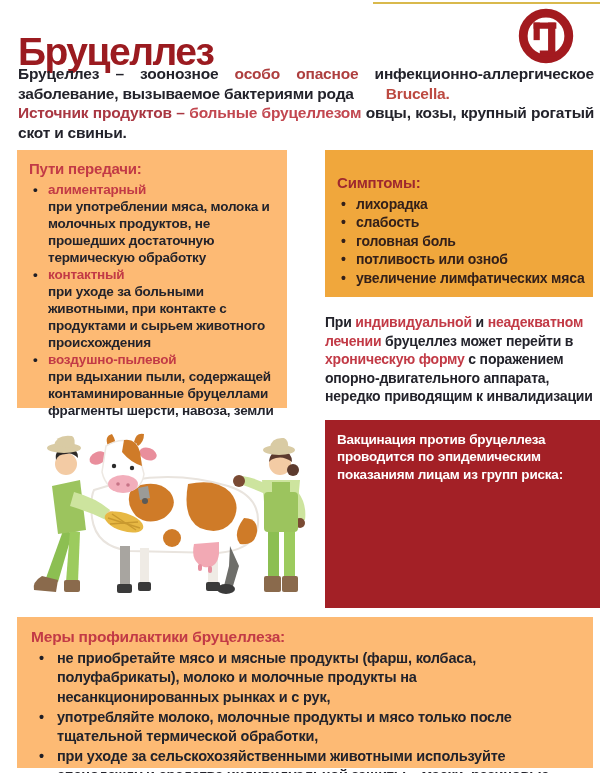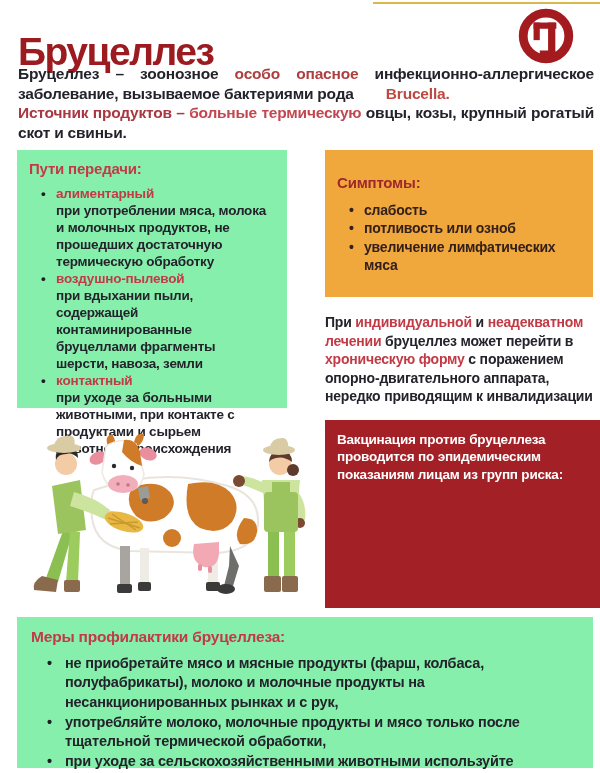--- a/index.html
+++ b/index.html
@@ -11,24 +11,24 @@
   .intro{position:absolute;left:18px;top:64px;width:576px;font-size:15.5px;line-height:19.5px;
          color:#23232B;text-align:justify;}
   .intro p{margin:0;}
   .red-brown{color:#AE3F3F;}
   .red-bru{color:#BC4940;padding-left:28px;}
   .red-src{color:#A93742;}
   .red-bbr{color:#C24750;}
   .red{color:#C23A46;}
 
   .box{box-sizing:border-box;position:absolute;}
-  .box-gray{background:#86efac;}
+  .box-gray{background:#fdba74;}
   .box-transmission{left:17px;top:150px;width:270px;height:258px;padding:10px 10px 8px 12px;}
   .box-title{font-size:15px;color:#C23A46;margin:0 0 4px 0;}
-  ul.plain{margin:8px;padding:0;list-style:none;}
+  ul.plain{margin:0;padding:0;list-style:none;}
   ul.plain li{position:relative;padding-left:19px;}
   ul.plain li::before{content:"\2022";position:absolute;left:4px;top:0;color:#1E1E26;}
   .box-transmission{font-size:13.5px;line-height:17px;color:#23232B;}
   .box-transmission .term{color:#C23A46;display:block;}
 
   .box-symptoms{left:325px;top:150px;width:268px;height:147px;background:#F0A73C;padding:24px 8px 6px 12px;
                 font-size:14px;line-height:18.6px;color:#33201A;}
   .box-symptoms .box-title{color:#9E282E;margin-bottom:2px;}
   .box-symptoms ul.plain li::before{color:#33201A;}
 
@@ -64,45 +64,47 @@
       <circle cx="28" cy="28" r="22" fill="none" stroke="#A31A1F" stroke-width="8.5"></circle>
       <rect x="16" y="15" width="22" height="6" fill="#A31A1F"></rect>
       <rect x="16" y="15" width="6" height="17" fill="#A31A1F"></rect>
       <rect x="30" y="15" width="7" height="33" fill="#A31A1F"></rect>
       <rect x="22" y="42" width="15" height="6" fill="#A31A1F"></rect>
     </svg>
   </div>
 
   <div class="intro">
     <p><span>Бруцеллез – зоонозное </span><span class="red-brown">особо опасное</span><span> инфекционно-аллергическое заболевание, вызываемое бактериями рода </span><span class="red-bru">Brucella.</span></p>
-    <p><span class="red-src">Источник продуктов – </span><span class="red-bbr">больные термическую</span><span> овцы, козы, крупный рогатый скот и свиньи.</span></p>
+    <p><span class="red-src">Источник продуктов – </span><span class="red-bbr">больные бруцеллезом</span><span> овцы, козы, крупный рогатый скот и свиньи.</span></p>
   </div>
 
   <div class="box box-gray box-transmission">
     <div class="box-title">Пути передачи:</div>
     <ul class="plain">
       <li>
         <span class="term">алиментарный</span>
         <span class="desc">при употреблении мяса, молока и молочных продуктов, не прошедших достаточную термическую обработку</span>
       </li>
       <li>
+        <span class="term">контактный</span>
+        <span class="desc">при уходе за больными животными, при контакте с продуктами и сырьем животного происхождения</span>
+      </li>
+      <li>
         <span class="term">воздушно-пылевой</span>
         <span class="desc">при вдыхании пыли, содержащей контаминированные бруцеллами фрагменты шерсти, навоза, земли</span>
-      </li>
-      <li>
-        <span class="term">контактный</span>
-        <span class="desc">при уходе за больными животными, при контакте с продуктами и сырьем животного происхождения</span>
       </li>
     </ul>
   </div>
 
   <div class="box box-symptoms">
     <div class="box-title">Симптомы:</div>
     <ul class="plain">
+      <li>лихорадка</li>
       <li>слабость</li>
+      <li>головная боль</li>
       <li>потливость или озноб</li>
       <li>увеличение лимфатических мяса</li>
     </ul>
   </div>
 
   <div class="complication"><span>При </span><span class="red">индивидуальной</span><span> и </span><span class="red">неадекватном лечении</span><span> бруцеллез может перейти в </span><span class="red">хроническую форму</span><span> с поражением опорно-двигательного аппарата, нередко приводящим к инвалидизации</span></div>
 
   <div class="box box-vaccination">
     <div>Вакцинация против бруцеллеза проводится по эпидемическим показаниям лицам из групп риска:</div>
   </div>

